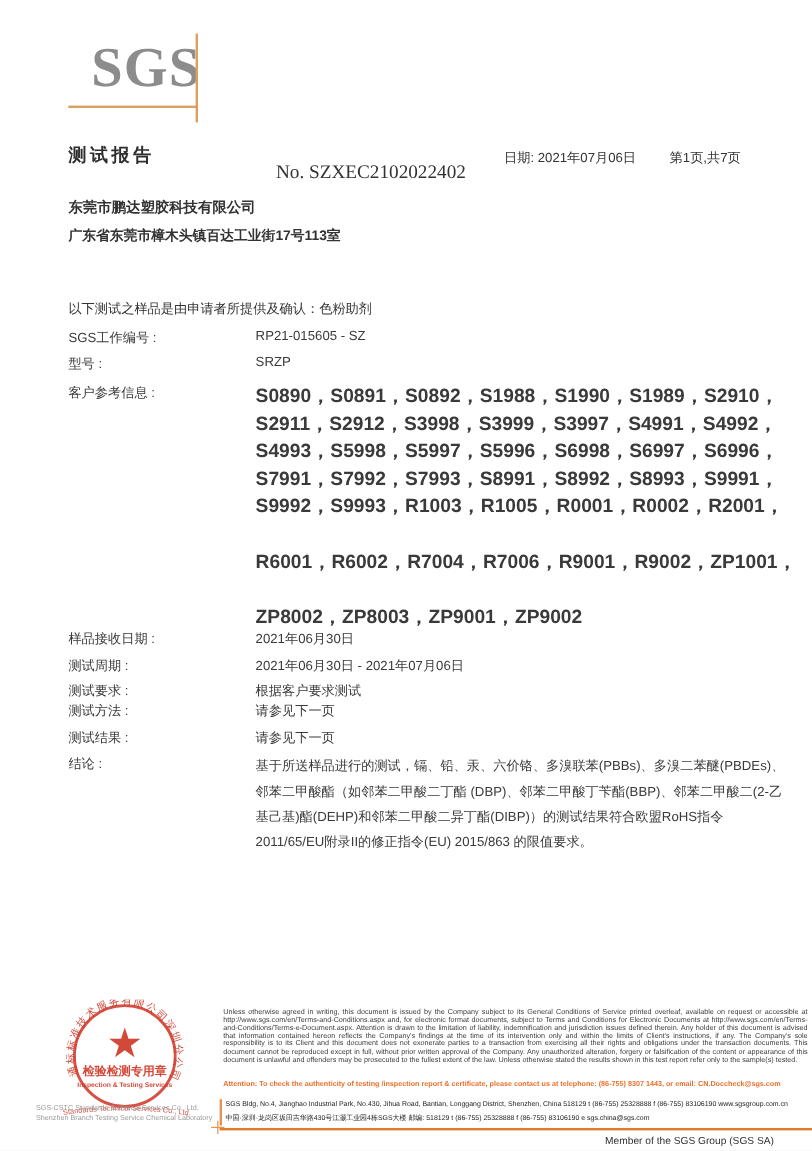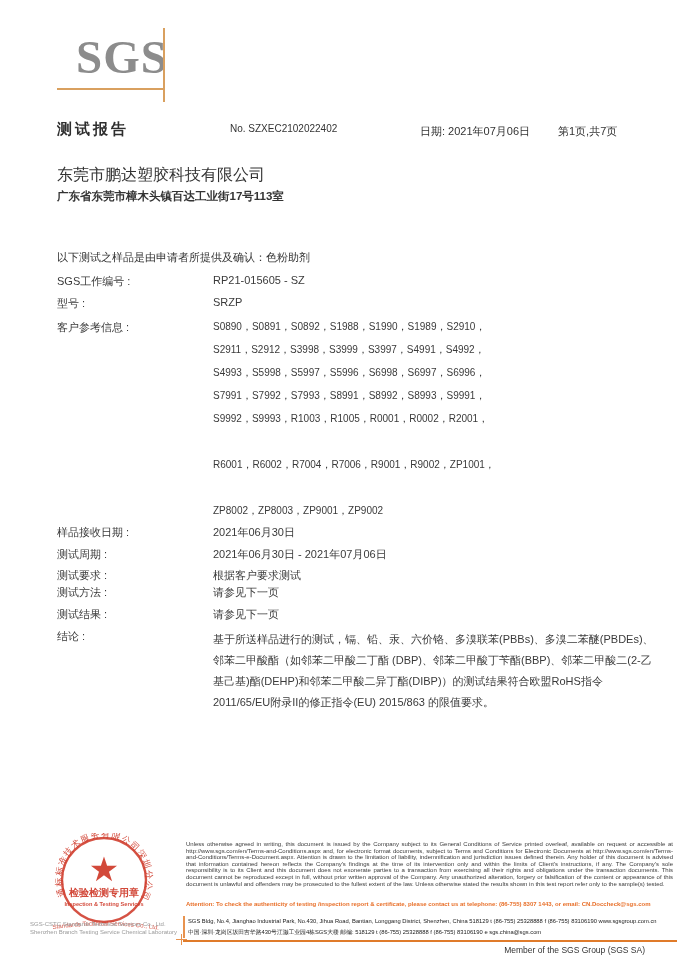--- a/index.html
+++ b/index.html
@@ -11,33 +11,33 @@
   }
   
   .logo-text{
     position:absolute;left:76px;top:30px;font-size:47px;font-weight:bold;
     color:#8c8c8c;letter-spacing:1px;font-family:"Liberation Serif","DejaVu Serif",serif;
   }
   .crop-h{position:absolute;left:57px;top:88px;width:108px;height:2px;background:#d9a05f;}
   .crop-v{position:absolute;left:163px;top:28px;width:2px;height:74px;background:#d9a05f;}
   
   .hdr-title{position:absolute;left:57px;top:120px;font-size:15px;font-weight:bold;letter-spacing:3px;color:#2e2e2e;}
-  .hdr-no{position:absolute;left:230px;top:123px;font-size:10px;color:#333;}
+  .hdr-no{position:absolute;left:230px;top:135px;font-size:16px;color:#333;font-family:Liberation Serif, serif;}
   .hdr-date{position:absolute;left:420px;top:124px;font-size:11px;color:#333;}
   .hdr-page{position:absolute;left:558px;top:124px;font-size:11px;color:#333;}
   
-  .app-name{position:absolute;left:57px;top:165px;font-size:16px;font-weight:normal;color:#333;}
+  .app-name{position:absolute;left:57px;top:165px;font-size:12px;font-weight:bold;color:#333;}
   .app-addr{position:absolute;left:57px;top:189px;font-size:11.5px;font-weight:bold;color:#333;}
   
   .intro{position:absolute;left:57px;top:250px;font-size:11px;color:#333;}
   .row{position:absolute;left:57px;width:600px;font-size:11px;color:#3a3a3a;}
   .row .lab{position:absolute;left:0;top:0;white-space:nowrap;text-align:right;}
   .row .val{position:absolute;left:156px;top:0;white-space:nowrap;}
   .row .val-wrap{position:absolute;left:156px;top:0;width:442px;white-space:normal;line-height:21px;}
-  .refline{position:absolute;left:213px;font-size:10px;color:#3a3a3a;white-space:nowrap;}
+  .refline{position:absolute;left:213px;font-size:16px;color:#3a3a3a;white-space:nowrap;font-weight:bold;}
   
   .legal{
     position:absolute;left:186px;top:841px;width:487px;
     font-size:6px;line-height:6.6px;color:#3c3c3c;text-align:justify;
   }
   .attention{
     position:absolute;left:186px;top:901px;width:487px;
     font-size:6px;line-height:6.8px;color:#e8702a;font-weight:bold;text-align:left;
   }
   .addr-block{

